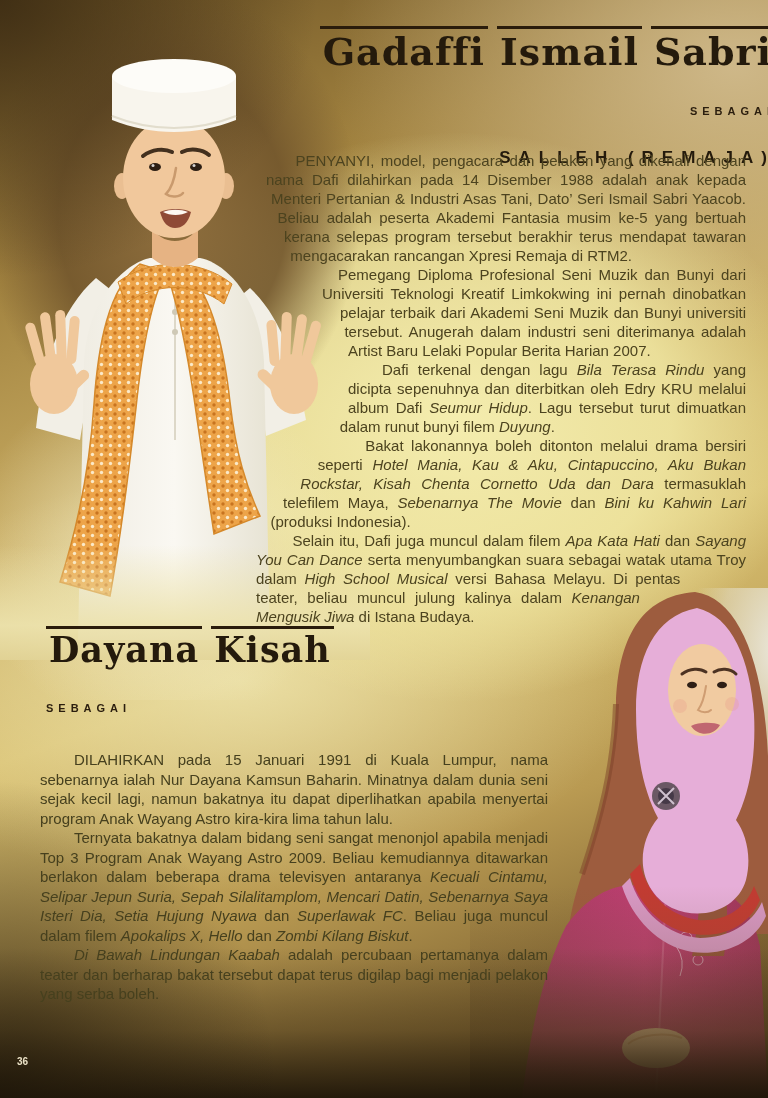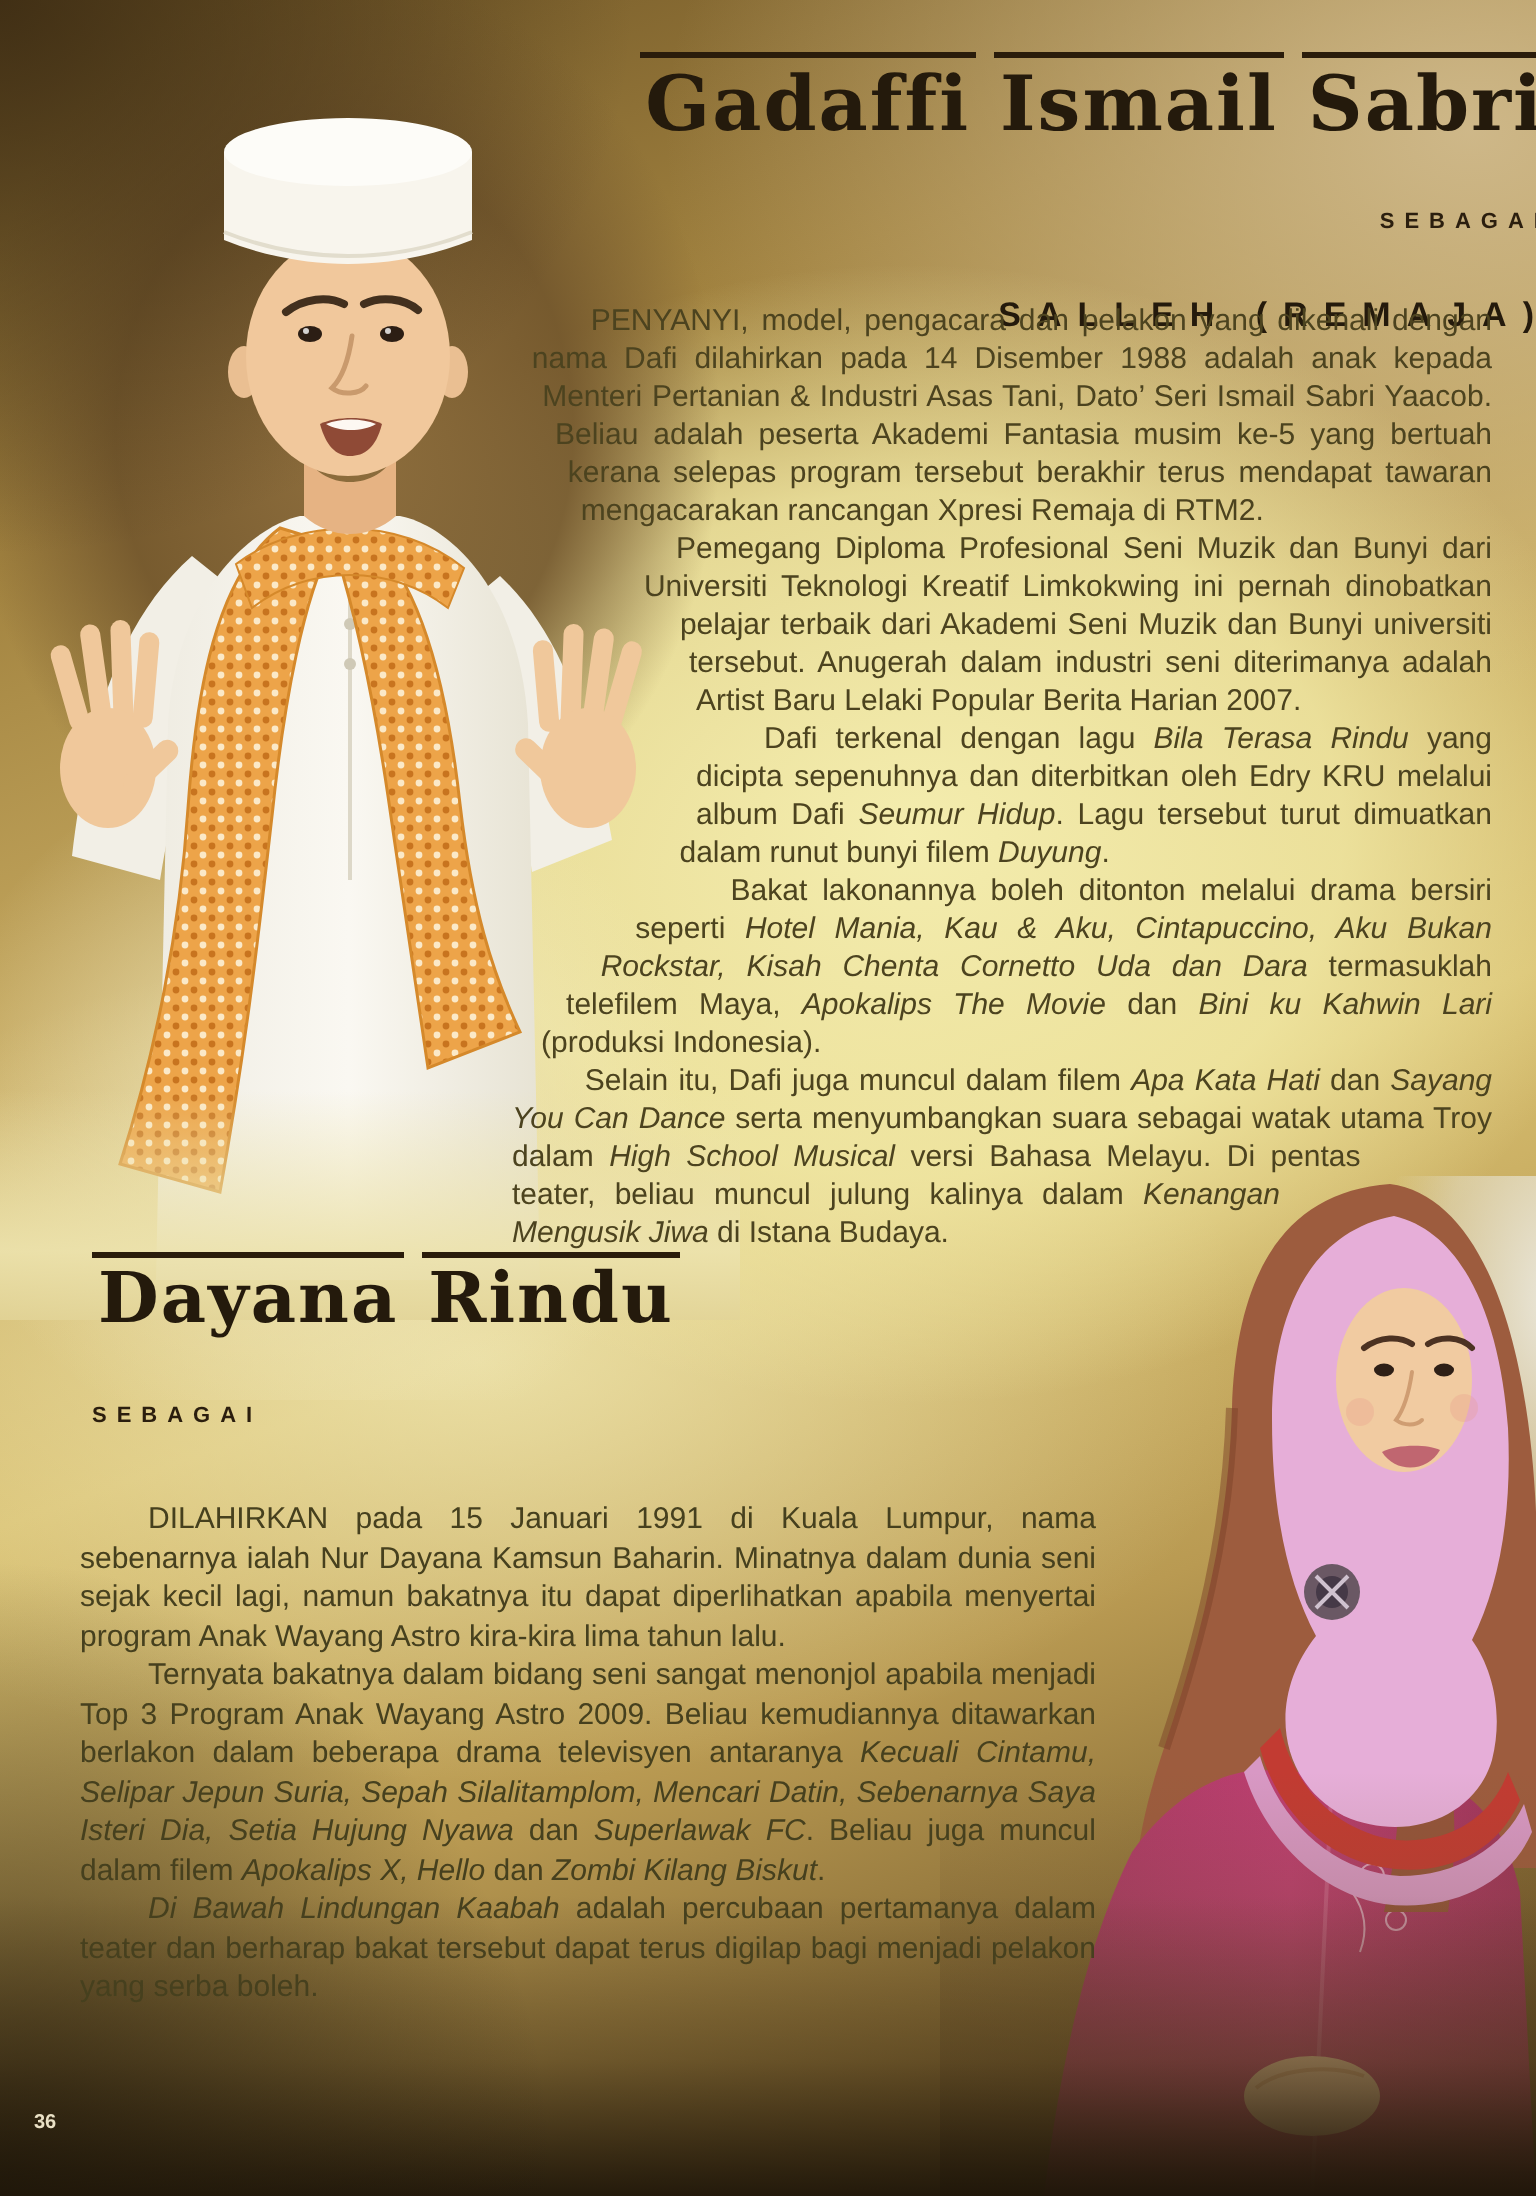--- a/index.html
+++ b/index.html
@@ -173,26 +173,26 @@
     <div class="kicker">SEBAGAI</div>
     <div class="role">SALLEH (REMAJA)</div>
   </div>
 
   <div class="sec1">
     <div class="shape-arm"></div>
     <div class="shape-hijab"></div>
   <p>PENYANYI, model, pengacara dan pelakon yang dikenali dengan nama Dafi dilahirkan pada 14 Disember 1988 adalah anak kepada Menteri Pertanian &amp; Industri Asas Tani, Dato’ Seri Ismail Sabri Yaacob. Beliau adalah peserta Akademi Fantasia musim ke-5 yang bertuah kerana selepas program tersebut berakhir terus mendapat tawaran mengacarakan rancangan Xpresi Remaja di RTM2.</p>
       <p>Pemegang Diploma Profesional Seni Muzik dan Bunyi dari Universiti Teknologi Kreatif Limkokwing ini pernah dinobatkan pelajar terbaik dari Akademi Seni Muzik dan Bunyi universiti tersebut. Anugerah dalam industri seni diterimanya adalah Artist Baru Lelaki Popular Berita Harian 2007.</p>
       <p>Dafi terkenal dengan lagu <i>Bila Terasa Rindu</i> yang dicipta sepenuhnya dan diterbitkan oleh Edry KRU melalui album Dafi <i>Seumur Hidup</i>. Lagu tersebut turut dimuatkan dalam runut bunyi filem <i>Duyung</i>.</p>
-      <p>Bakat lakonannya boleh ditonton melalui drama bersiri seperti <i>Hotel Mania, Kau &amp; Aku, Cintapuccino, Aku Bukan Rockstar, Kisah Chenta Cornetto Uda dan Dara</i> termasuklah telefilem Maya, <i>Apokalips The Movie</i> dan <i>Bini ku Kahwin Lari</i> (produksi Indonesia).</p>
+      <p>Bakat lakonannya boleh ditonton melalui drama bersiri seperti <i>Hotel Mania, Kau &amp; Aku, Cintapuccino, Aku Bukan Rockstar, Kisah Chenta Cornetto Uda dan Dara</i> termasuklah telefilem Maya, <i>Sebenarnya The Movie</i> dan <i>Bini ku Kahwin Lari</i> (produksi Indonesia).</p>
       <p>Selain itu, Dafi juga muncul dalam filem <i>Apa Kata Hati</i> dan <i>Sayang You Can Dance</i> serta menyumbangkan suara sebagai watak utama Troy dalam <i>High School Musical</i> versi Bahasa Melayu. Di pentas teater, beliau muncul julung kalinya dalam <i>Kenangan Mengusik Jiwa</i> di Istana Budaya.</p>
     </div>
 
   <div class="hdr2">
-    <h1 class="deva"><span class="w">Dayana</span><span class="w">Rindu</span></h1>
+    <h1 class="deva"><span class="w">Dayana</span><span class="w">Kisah</span></h1>
     <div class="kicker">SEBAGAI</div>
   </div>
 
   <div class="sec2">
       <p>DILAHIRKAN pada 15 Januari 1991 di Kuala Lumpur, nama sebenarnya ialah Nur Dayana Kamsun Baharin. Minatnya dalam dunia seni sejak kecil lagi, namun bakatnya itu dapat diperlihatkan apabila menyertai program Anak Wayang Astro kira-kira lima tahun lalu.</p>
       <p>Ternyata bakatnya dalam bidang seni sangat menonjol apabila menjadi Top 3 Program Anak Wayang Astro 2009. Beliau kemudiannya ditawarkan berlakon dalam beberapa drama televisyen antaranya <i>Kecuali Cintamu, Selipar Jepun Suria, Sepah Silalitamplom, Mencari Datin, Sebenarnya Saya Isteri Dia, Setia Hujung Nyawa</i> dan <i>Superlawak FC</i>. Beliau juga muncul dalam filem <i>Apokalips X, Hello</i> dan <i>Zombi Kilang Biskut</i>.</p>
       <p><i>Di Bawah Lindungan Kaabah</i> adalah percubaan pertamanya dalam teater dan berharap bakat tersebut dapat terus digilap bagi menjadi pelakon yang serba boleh.</p>
     </div>
 
   <div class="page-num">36</div>

